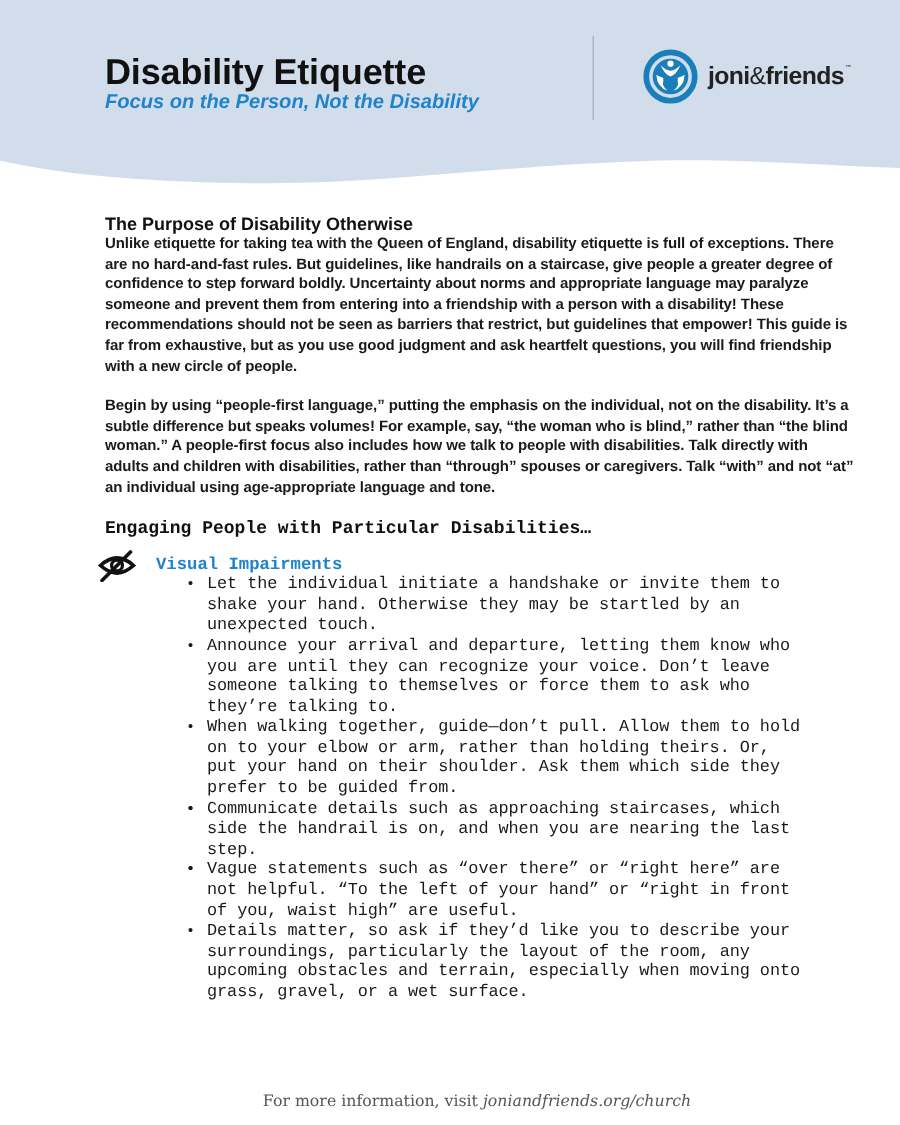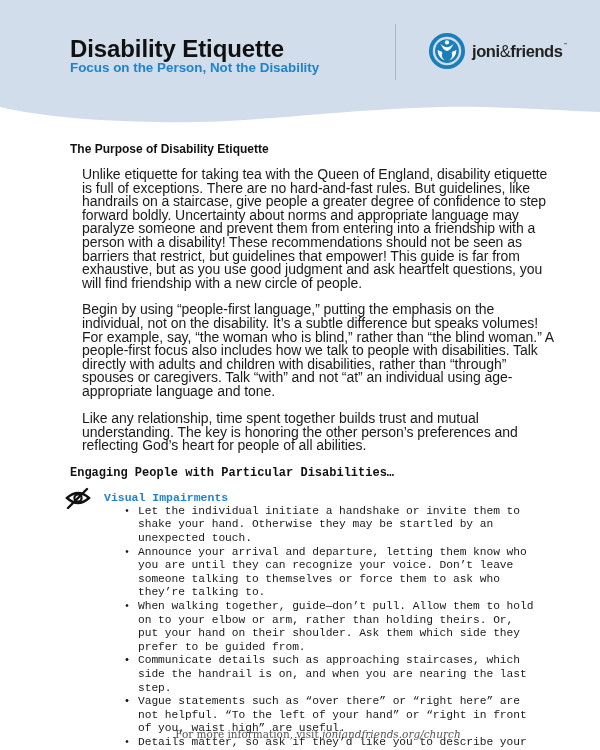--- a/index.html
+++ b/index.html
@@ -10,43 +10,44 @@
       color: #1a1a1a;
     }
     .header-bg { position: absolute; left: 0; top: 0; width: 600px; height: 130px; }
     .title {
       position: absolute; left: 70px; top: 35px;
       font-size: 24px; font-weight: bold; color: #111;
       letter-spacing: -0.1px; margin: 0;
     }
     .subtitle {
       position: absolute; left: 70px; top: 60px;
-      font-size: 13.4px; font-weight: bold; color: #1f83cc;
+      font-size: 13.4px; font-weight: bold; font-style: italic; color: #1f83cc;
       margin: 0;
     }
     .divider {
       position: absolute; left: 395px; top: 24px; width: 1px; height: 56px;
       background: #a9b5c3;
     }
     .logo { position: absolute; left: 428px; top: 32px; display: flex; align-items: center; }
     .logo-mark { width: 38px; height: 38px; }
     .logo-text {
       margin-left: 6px; font-size: 16.5px; font-weight: bold; color: #222;
       letter-spacing: -0.4px;
     }
     .logo-text .amp { font-weight: normal; }
     .logo-tm { font-size: 4px; vertical-align: top; margin-left: 1px; color: #333; }
 
     .content { position: absolute; left: 70px; top: 142px; width: 500px; }
     .h2 {
       font-size: 12px; font-weight: bold; color: #111; margin: 0; line-height: 14px;
     }
     .p {
-      font-size: 14px; line-height: 13.6px; margin: 12px; color: #1a1a1a;
+      font-size: 10px; line-height: 13.6px; margin: 0; color: #1a1a1a;
       letter-spacing: -0.05px;
+      font-weight: bold;
     }
     .sec2 { margin-top: 13px; }
     .para-gap { margin-top: 13.6px; }
     .sec3 { margin-top: 13px; font-family: Liberation Mono, monospace; }
 
     .vi-head { position: relative; margin-top: 10px; height: 15px; text-align: center; }
     .eye-icon { position: absolute; left: -6px; top: -3px; width: 28px; height: 22px; }
     .vi-label {
       position: absolute; left: 34px; top: 1px;
       font-size: 11.5px; font-weight: bold; color: #1f83cc;
@@ -89,27 +90,26 @@
     <circle cx="13" cy="23" r="2" fill="#ffffff"></circle>
     <path d="M10 19 Q11 28 18 30 Q13 26 15 21 Z" fill="#ffffff"></path>
     <circle cx="27" cy="23" r="2" fill="#ffffff"></circle>
     <path d="M30 19 Q29 28 22 30 Q27 26 25 21 Z" fill="#ffffff"></path>
   </svg>
   <span class="logo-text"><span>joni</span><span class="amp">&amp;</span><span>friends</span><span class="logo-tm">™</span></span>
 </div>
 
 <div class="content">
   <section>
-    <h2 class="h2">The Purpose of Disability Etiquette</h2>
+    <h2 class="h2">The Purpose of Disability Otherwise</h2>
     <p class="p">Unlike etiquette for taking tea with the Queen of England, disability etiquette is full of exceptions. There are no hard-and-fast rules. But guidelines, like handrails on a staircase, give people a greater degree of confidence to step forward boldly. Uncertainty about norms and appropriate language may paralyze someone and prevent them from entering into a friendship with a person with a disability! These recommendations should not be seen as barriers that restrict, but guidelines that empower! This guide is far from exhaustive, but as you use good judgment and ask heartfelt questions, you will find friendship with a new circle of people.</p>
   </section>
 
   <section class="sec2">
     <p class="p">Begin by using “people-first language,” putting the emphasis on the individual, not on the disability. It’s a subtle difference but speaks volumes! For example, say, “the woman who is blind,” rather than “the blind woman.” A people-first focus also includes how we talk to people with disabilities. Talk directly with adults and children with disabilities, rather than “through” spouses or caregivers. Talk “with” and not “at” an individual using age-appropriate language and tone.</p>
-    <p class="p para-gap">Like any relationship, time spent together builds trust and mutual understanding. The key is honoring the other person’s preferences and reflecting God’s heart for people of all abilities.</p>
   </section>
 
   <section class="sec3">
     <h2 class="h2">Engaging People with Particular Disabilities…</h2>
 
     <div class="vi-head">
       <svg class="eye-icon" viewBox="0 0 28 22">
         <path d="M3 11 Q14 1 25 11 Q14 21 3 11 Z" fill="none" stroke="#111" stroke-width="2.4"></path>
         <circle cx="14" cy="11" r="3.6" fill="none" stroke="#111" stroke-width="2.2"></circle>
         <line x1="4" y1="21" x2="23" y2="2" stroke="#111" stroke-width="2.4" stroke-linecap="round"></line>

